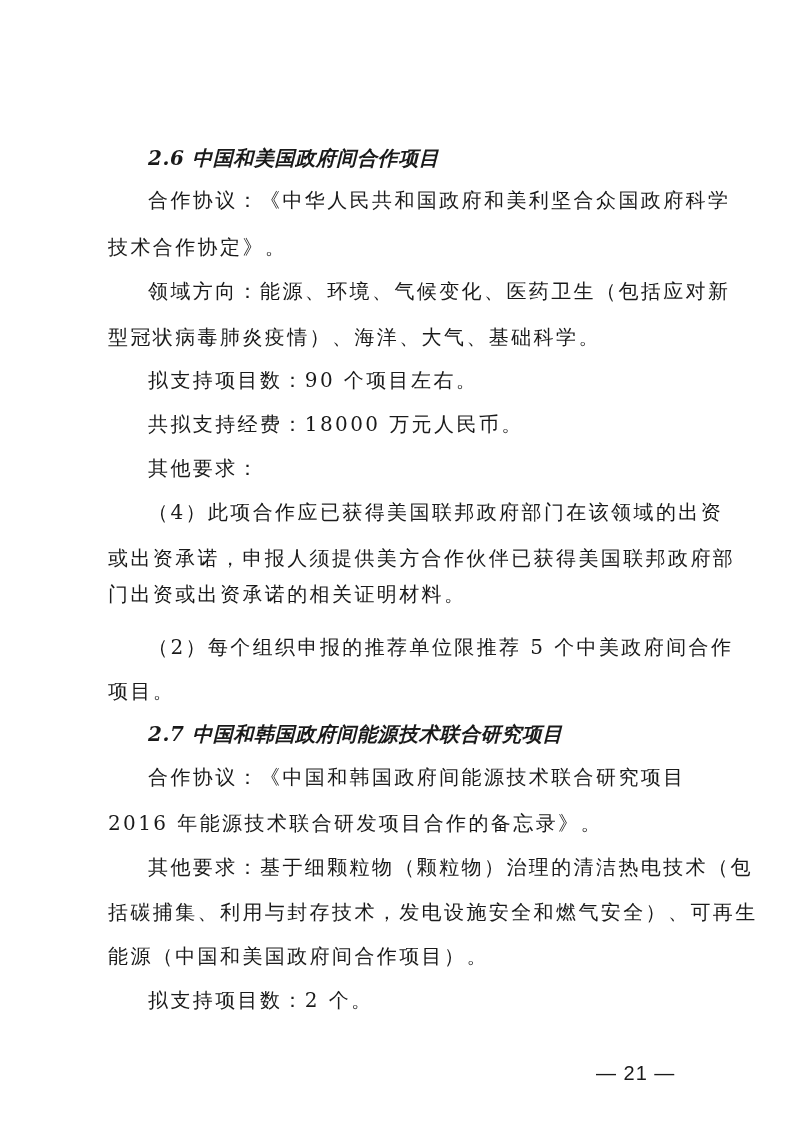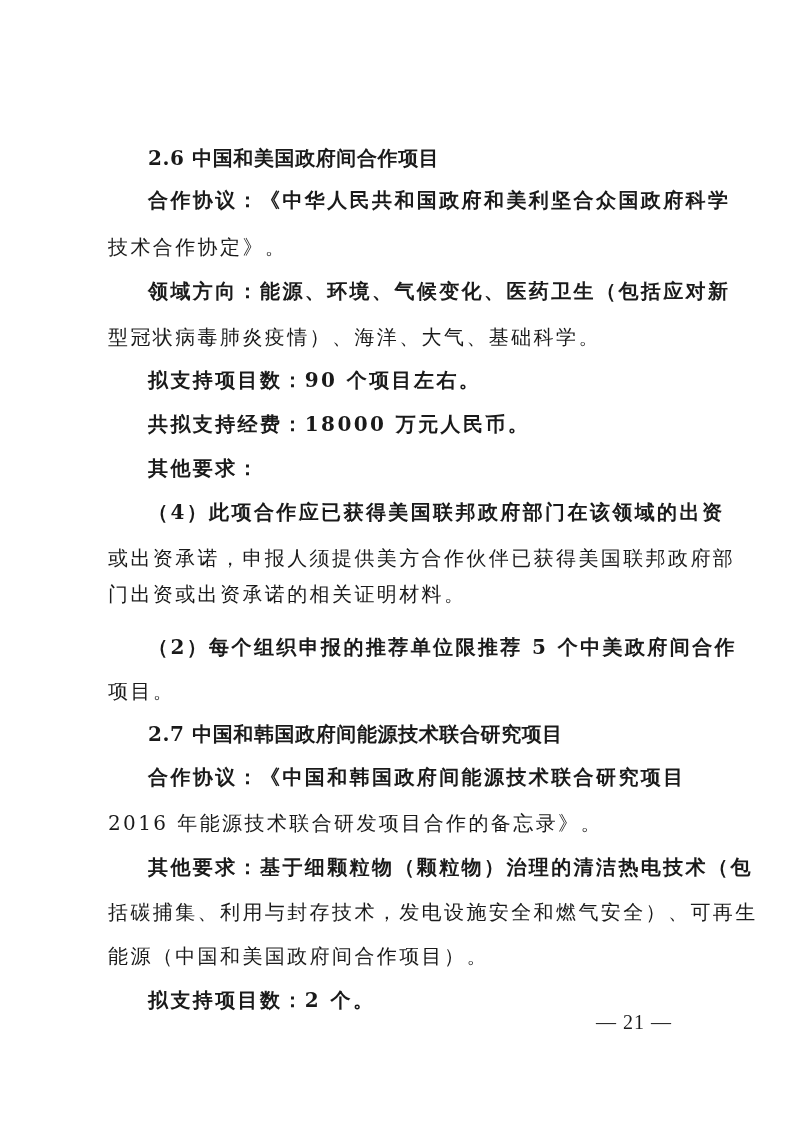--- a/index.html
+++ b/index.html
@@ -1,24 +1,24 @@
 <!DOCTYPE html>
 <html><head>
 <meta charset="utf-8">
 <style>
   html, body { margin: 0; padding: 0; background: #ffffff; }
   body { width: 800px; height: 1131px; position: relative; overflow: hidden;
          font-family: "DejaVu Serif", "Liberation Serif", serif; color: #1a1a1a; }
   .page { position: absolute; left: 108px; top: 130px; width: 592px; }
   .line { position: absolute; left: 0; white-space: nowrap; font-size: 20px; line-height: 28px;
           letter-spacing: 2.4px; }
-  .indent { left: 40px; font-weight: bold; }
-  .heading { font-weight: bold; letter-spacing: 0.6px; }
-  .pagenum { position: absolute; left: 596px; top: 1011px; font-size: 20px; white-space: nowrap;
-             font-family: Liberation Serif, serif; letter-spacing: 1px; }
+  .indent { left: 40px; }
+  .heading { font-weight: bold; letter-spacing: 0.6px; font-style: italic; }
+  .pagenum { position: absolute; left: 596px; top: 1062px; font-size: 20px; white-space: nowrap;
+             font-family: Liberation Sans, sans-serif; letter-spacing: 1px; }
 </style>
 </head>
 <body>
 
 <div class="page">
   <div class="line heading indent" style="top:14px">2.6 中国和美国政府间合作项目</div>
   <div class="line indent" style="top:56px">合作协议：《中华人民共和国政府和美利坚合众国政府科学</div>
   <div class="line" style="top:103px">技术合作协定》。</div>
   <div class="line indent" style="top:147px">领域方向：能源、环境、气候变化、医药卫生（包括应对新</div>
   <div class="line" style="top:193px">型冠状病毒肺炎疫情）、海洋、大气、基础科学。</div>

